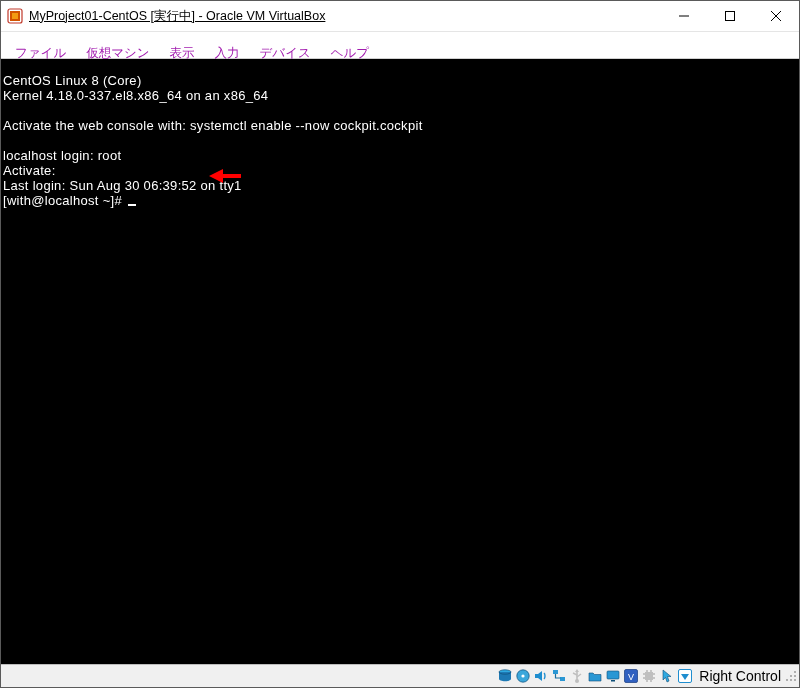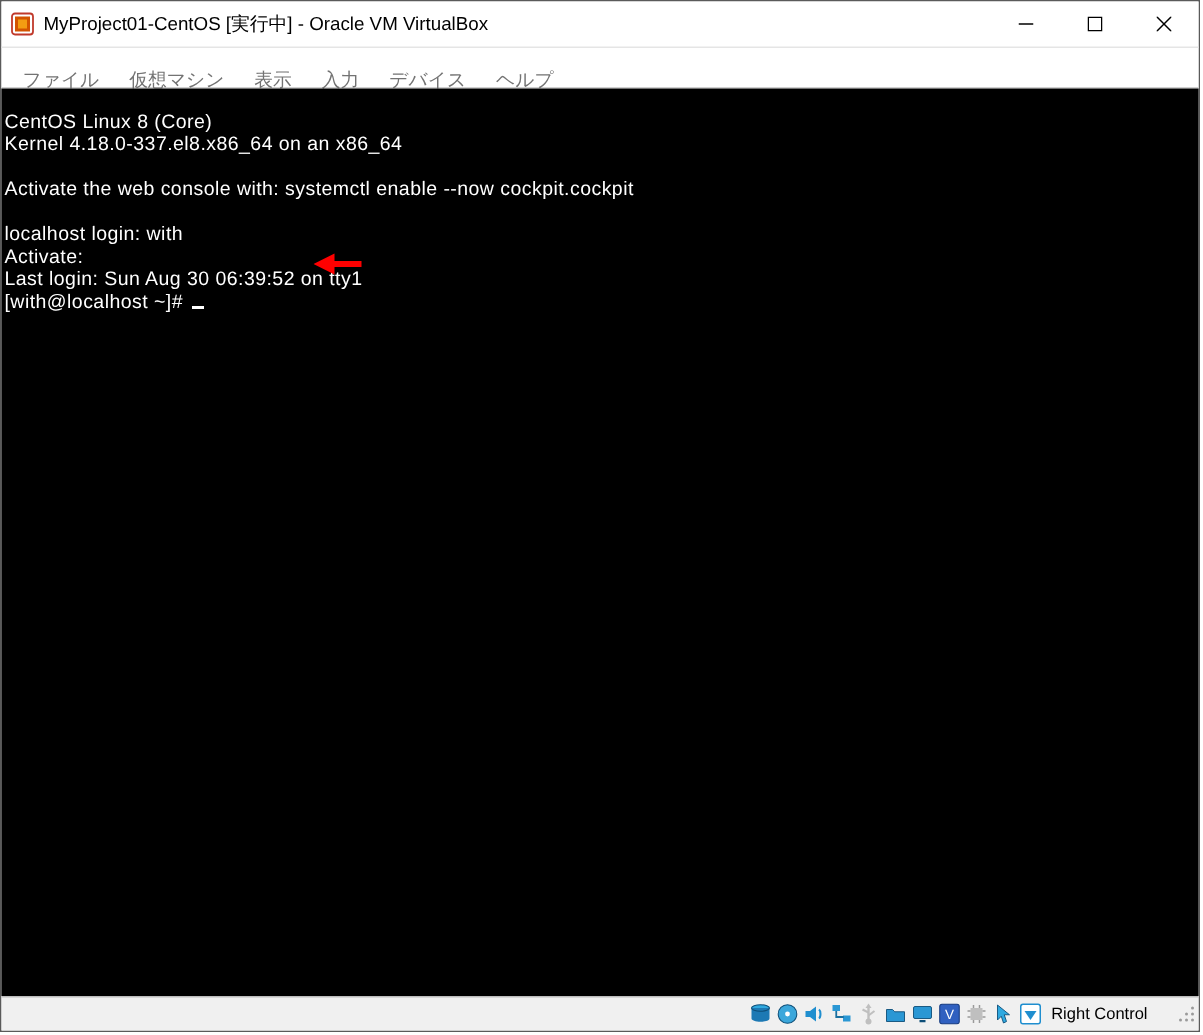--- a/index.html
+++ b/index.html
@@ -21,20 +21,21 @@
     background: #fff;
   }
   
   .titlebar {
     height: 30px;
     background: #fff;
     display: flex;
     align-items: center;
     padding-left: 6px;
     border-bottom: 1px solid #e5e5e5;
+    text-decoration: underline;
   }
   .titlebar .app-icon {
     width: 16px;
     height: 16px;
     margin-right: 6px;
     display: inline-flex;
     align-items: center;
     justify-content: center;
   }
   .titlebar .title {
@@ -62,21 +63,21 @@
     height: 26px;
     background: #fff;
     display: flex;
     align-items: center;
     padding-left: 4px;
     border-bottom: 1px solid #d0d0d0;
   }
   .menubar .mitem {
     font-size: 12.5px;
     padding: 3px 10px;
-    color: #737373;
+    color: #a21caf;
     margin-top: 16px;
   }
   
   .console {
     flex: 1;
     background: #000;
     color: #fff;
     font-family: Liberation Sans, sans-serif;
     font-size: 13px;
     line-height: 15px;
@@ -117,24 +118,24 @@
     gap: 2px;
   }
   .sicon {
     width: 16px;
     height: 16px;
     display: inline-flex;
     align-items: center;
     justify-content: center;
   }
   .hostkey {
-    font-size: 11px;
+    font-size: 14px;
     color: #000;
     margin-left: 6px;
-    margin-right: 18px;
+    margin-right: 2px;
   }
   .grip {
     width: 12px;
     height: 12px;
     margin-left: 2px;
     display: inline-flex;
   }
 </style>
 </head>
 <body>
@@ -179,21 +180,21 @@
     <span class="mitem">デバイス</span>
     <span class="mitem">ヘルプ</span>
   </div>
 
   <div class="console">
     <div class="tline">CentOS Linux 8 (Core)</div>
     <div class="tline">Kernel 4.18.0-337.el8.x86_64 on an x86_64</div>
     <div class="tline"> </div>
     <div class="tline">Activate the web console with: systemctl enable --now cockpit.cockpit</div>
     <div class="tline"> </div>
-    <div class="tline"><span>localhost login: </span><span>with</span></div>
+    <div class="tline"><span>localhost login: </span><span>root</span></div>
     <div class="tline">Activate:</div>
     <div class="tline">Last login: Sun Aug 30 06:39:52 on tty1</div>
     <div class="tline"><span>[with@localhost ~]# </span><span class="cursor"></span></div>
 
     <span class="arrow-annot">
       <svg width="34" height="20" viewBox="0 0 34 20">
         <line x1="32" y1="10" x2="10" y2="10" stroke="#ff0000" stroke-width="4"></line>
         <polygon points="0,10 14,3 14,17" fill="#ff0000"></polygon>
       </svg>
     </span>

